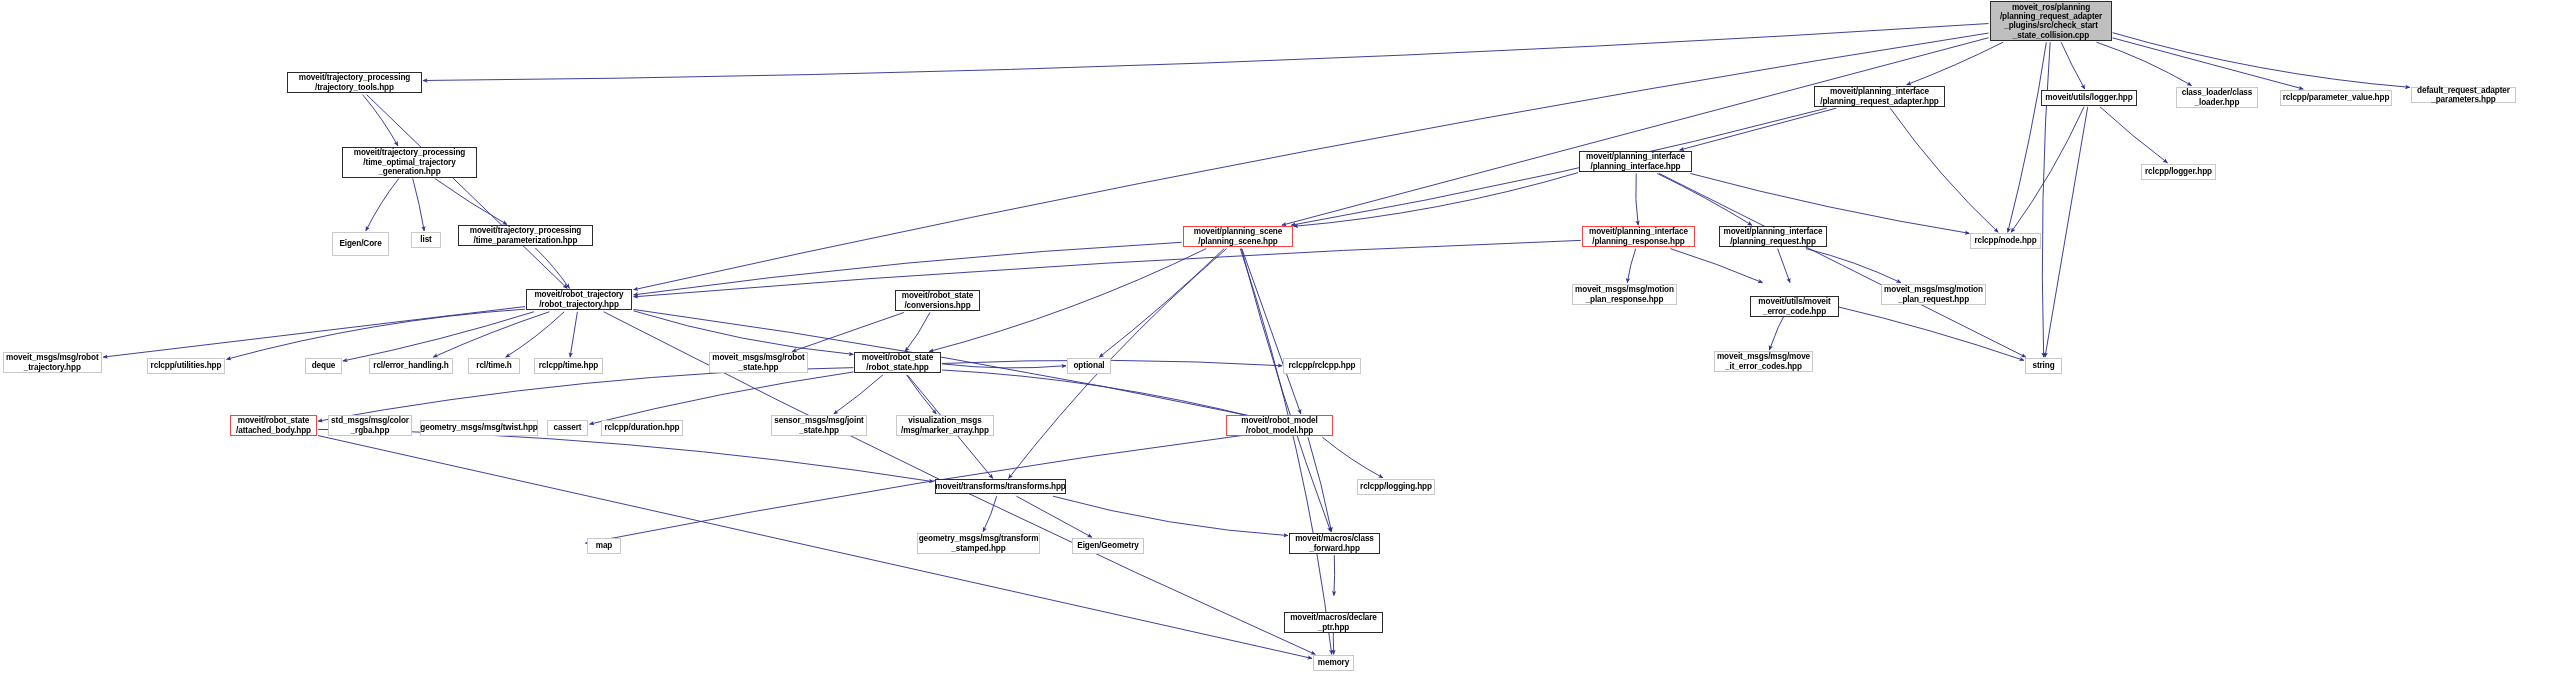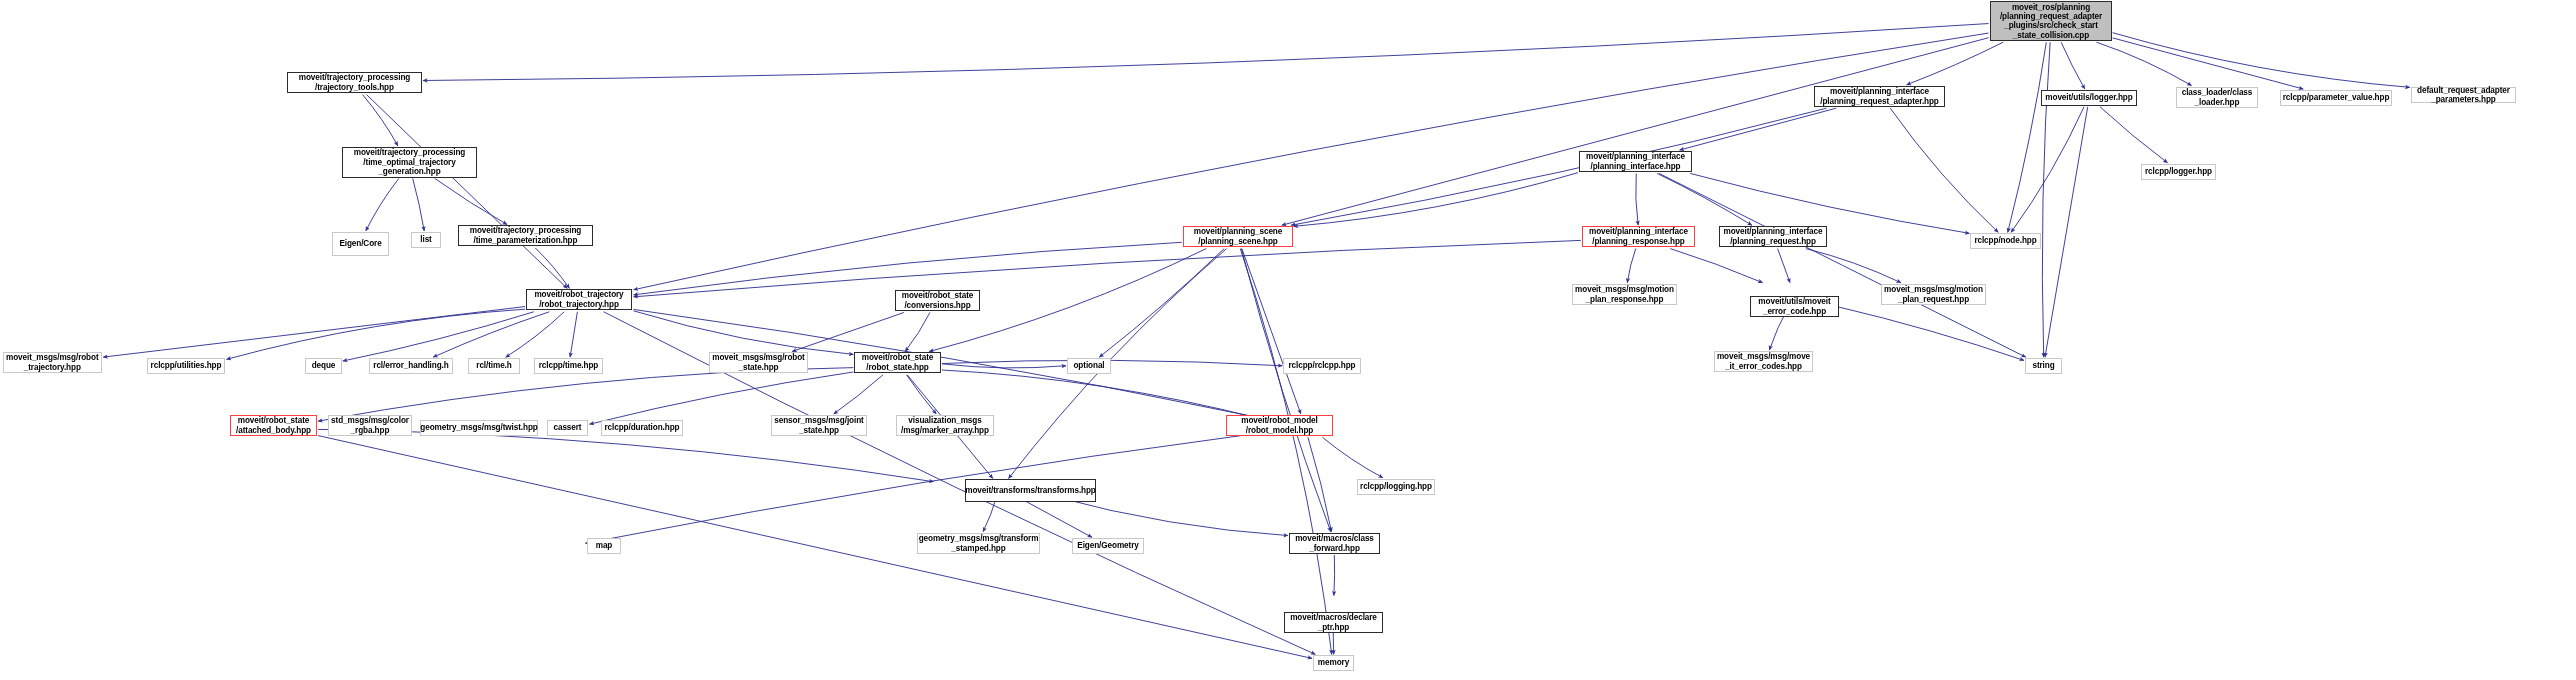--- a/index.html
+++ b/index.html
@@ -192,21 +192,21 @@
       <div class="node thin" style="left: 420px; top: 420px; width: 118px; height: 15.6px;"><span class="lbl">geometry_msgs/msg/twist.hpp</span></div>
       <div class="node thin" style="left: 547px; top: 420px; width: 41px; height: 15.6px;"><span class="lbl">cassert</span></div>
       <div class="node thin" style="left: 601px; top: 420px; width: 82px; height: 15.6px;"><span class="lbl">rclcpp/duration.hpp</span></div>
       <div class="node thin" style="left: 771px; top: 415px; width: 96px; height: 21px;"><span class="lbl">sensor_msgs/msg/joint
 _state.hpp</span></div>
       <div class="node thin" style="left: 896px; top: 415px; width: 98px; height: 21px;"><span class="lbl">visualization_msgs
 /msg/marker_array.hpp</span></div>
       <div class="node red" style="left: 1203px; top: 415px; width: 107px; height: 21px; margin-left: 23px;"><span class="lbl">moveit/robot_model
 /robot_model.hpp</span></div>
       <div class="node thin" style="left: 1357px; top: 479px; width: 78px; height: 15.6px;"><span class="lbl">rclcpp/logging.hpp</span></div>
-      <div class="node bold" style="left: 965px; top: 479px; width: 131px; height: 23px;"><span class="lbl">moveit/transforms/transforms.hpp</span></div>
+      <div class="node bold" style="left: 935px; top: 479px; width: 131px; height: 15px;"><span class="lbl">moveit/transforms/transforms.hpp</span></div>
       <div class="node thin" style="left: 917px; top: 533px; width: 123px; height: 21px;"><span class="lbl">geometry_msgs/msg/transform
 _stamped.hpp</span></div>
       <div class="node thin" style="left: 1072px; top: 538px; width: 72px; height: 15.6px;"><span class="lbl">Eigen/Geometry</span></div>
       <div class="node thin" style="left: 550px; top: 538px; width: 34px; height: 15.6px; margin-left: 37px;"><span class="lbl">map</span></div>
       <div class="node bold" style="left: 1289px; top: 533px; width: 91px; height: 21px;"><span class="lbl">moveit/macros/class
 _forward.hpp</span></div>
       <div class="node bold" style="left: 1284px; top: 596px; width: 99px; height: 21px; margin-top: 16px;"><span class="lbl">moveit/macros/declare
 _ptr.hpp</span></div>
       <div class="node thin" style="left: 1313px; top: 655px; width: 41px; height: 15.6px;"><span class="lbl">memory</span></div>
     </div>

